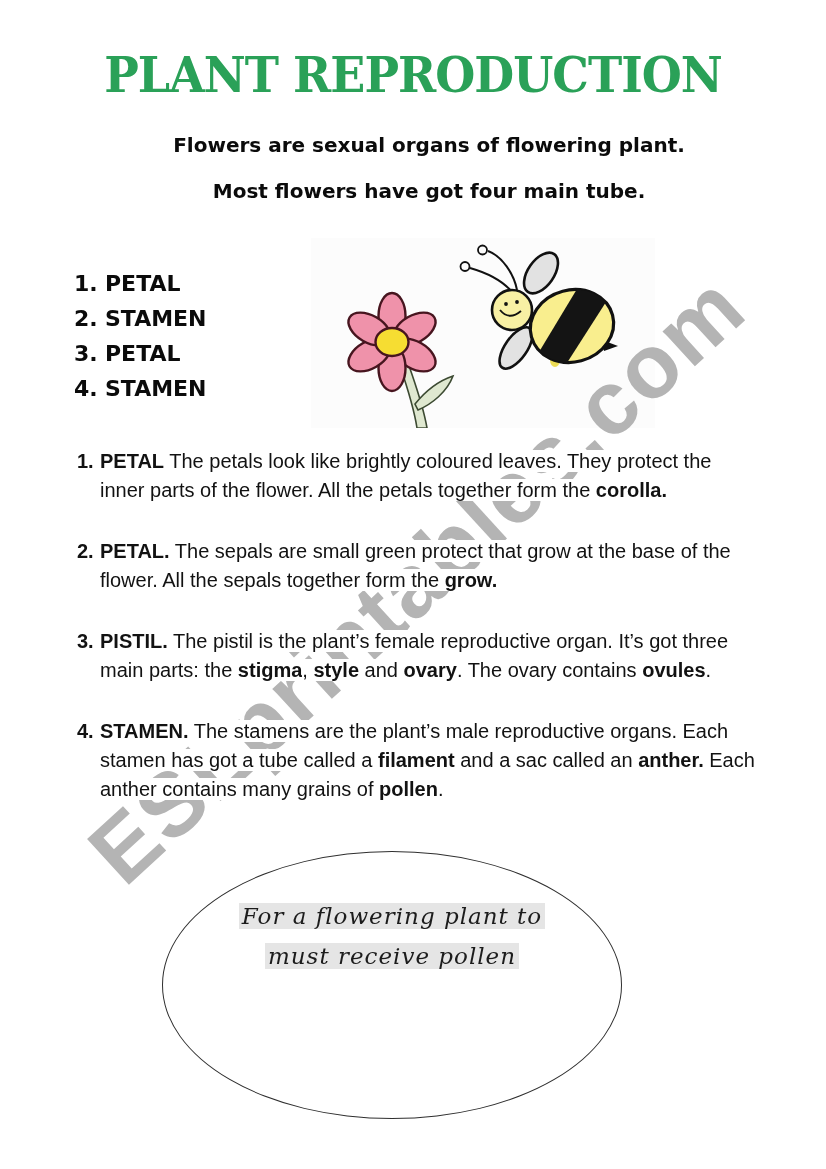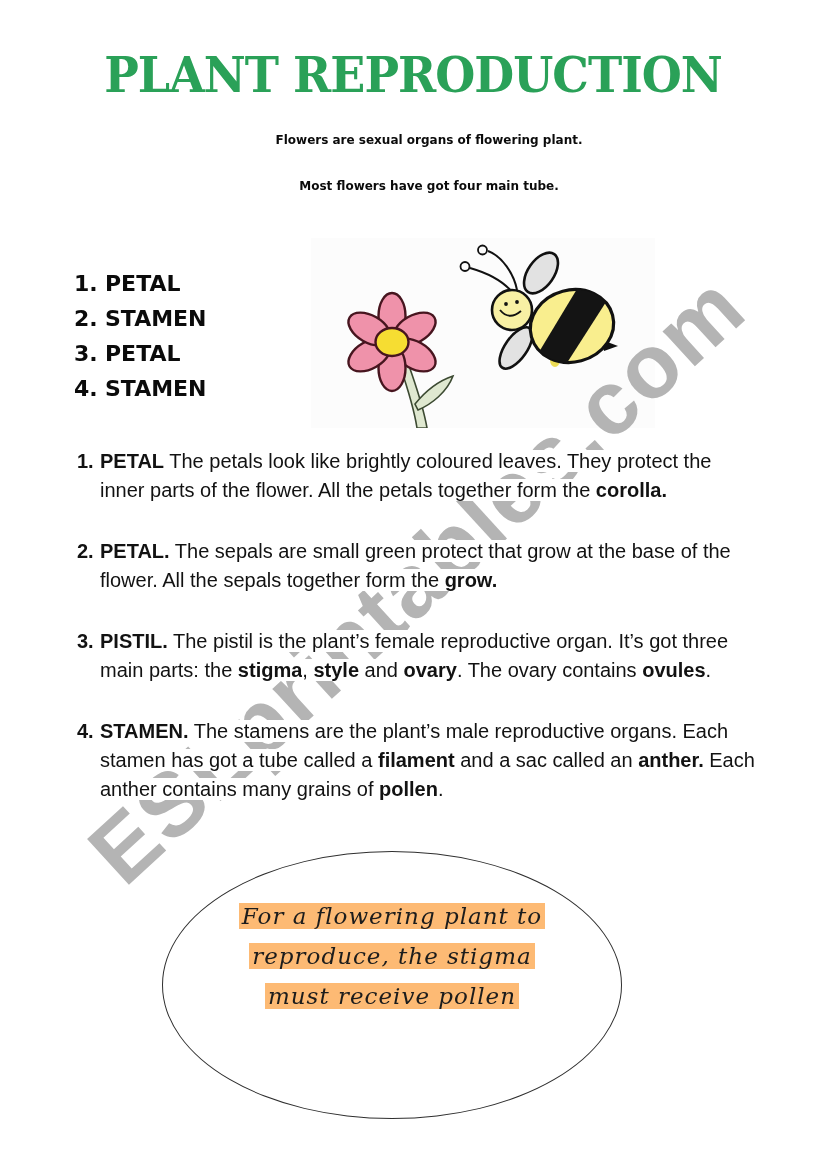--- a/index.html
+++ b/index.html
@@ -33,21 +33,21 @@
     position:absolute;left:0;right:0;top:48px;margin:0;
     text-align:center;
     font-family:"DejaVu Serif",serif;
     font-weight:800;font-size:46px;letter-spacing:-1px;
     transform:scaleY(1.06);
   }
   .intro{
     position:absolute;left:0;right:0;margin:0;
     text-align:center;
     font-family:"DejaVu Sans",sans-serif;
-    font-weight:bold;font-size:12px;color:#0b0b0b;padding-left:32px;
+    font-weight:bold;font-size:20px;color:#0b0b0b;padding-left:32px;
   }
   .intro-1{top:133px;}
   .intro-2{top:179px;}
   .parts-list{position:absolute;left:74px;top:266px;}
   .part-item{
     display:flex;line-height:35px;
     font-family:"DejaVu Sans",sans-serif;
     font-weight:bold;font-size:22px;color:#0b0b0b;
   }
   .part-num{width:31px;}
@@ -63,21 +63,21 @@
   .oval{
     position:absolute;left:162px;top:851px;width:460px;height:268px;
     border:1.2px solid #2f2f2f;border-radius:50%;
     box-sizing:border-box;
   }
   .oval-text{
     padding-top:44px;text-align:center;
     font-family:"DejaVu Serif",serif;font-style:italic;
     font-size:23px;line-height:40px;letter-spacing:1px;color:#1c1c1c;
   }
-  .oval-line span{background:#fdba74;padding:0 3px;}
+  .oval-line span{background:#e5e5e5;padding:0 3px;}
 </style>
 </head>
 <body>
 
 <div class="page">
 
   <div class="clipart">
     <svg width="344" height="190" viewBox="0 0 344 190">
 
       <g>
@@ -161,19 +161,18 @@
         </div>
         <div class="para">
           <span class="para-num">4.</span>
           <span class="para-body"><span class="seg b">STAMEN.</span><span class="seg"> The stamens are the plant’s male reproductive organs. Each stamen has got a tube called a </span><span class="seg b">filament</span><span class="seg"> and a sac called an </span><span class="seg b">anther.</span><span class="seg"> Each anther contains many grains of </span><span class="seg b">pollen</span><span class="seg">.</span></span>
         </div>
       </div>
 
     <div class="oval">
       <div class="oval-text">
           <div class="oval-line"><span>For a flowering plant to</span></div>
-          <div class="oval-line"><span>reproduce, the stigma</span></div>
           <div class="oval-line"><span>must receive pollen</span></div>
         </div>
     </div>
 
   </div>
 </div>
 
 </body></html>

